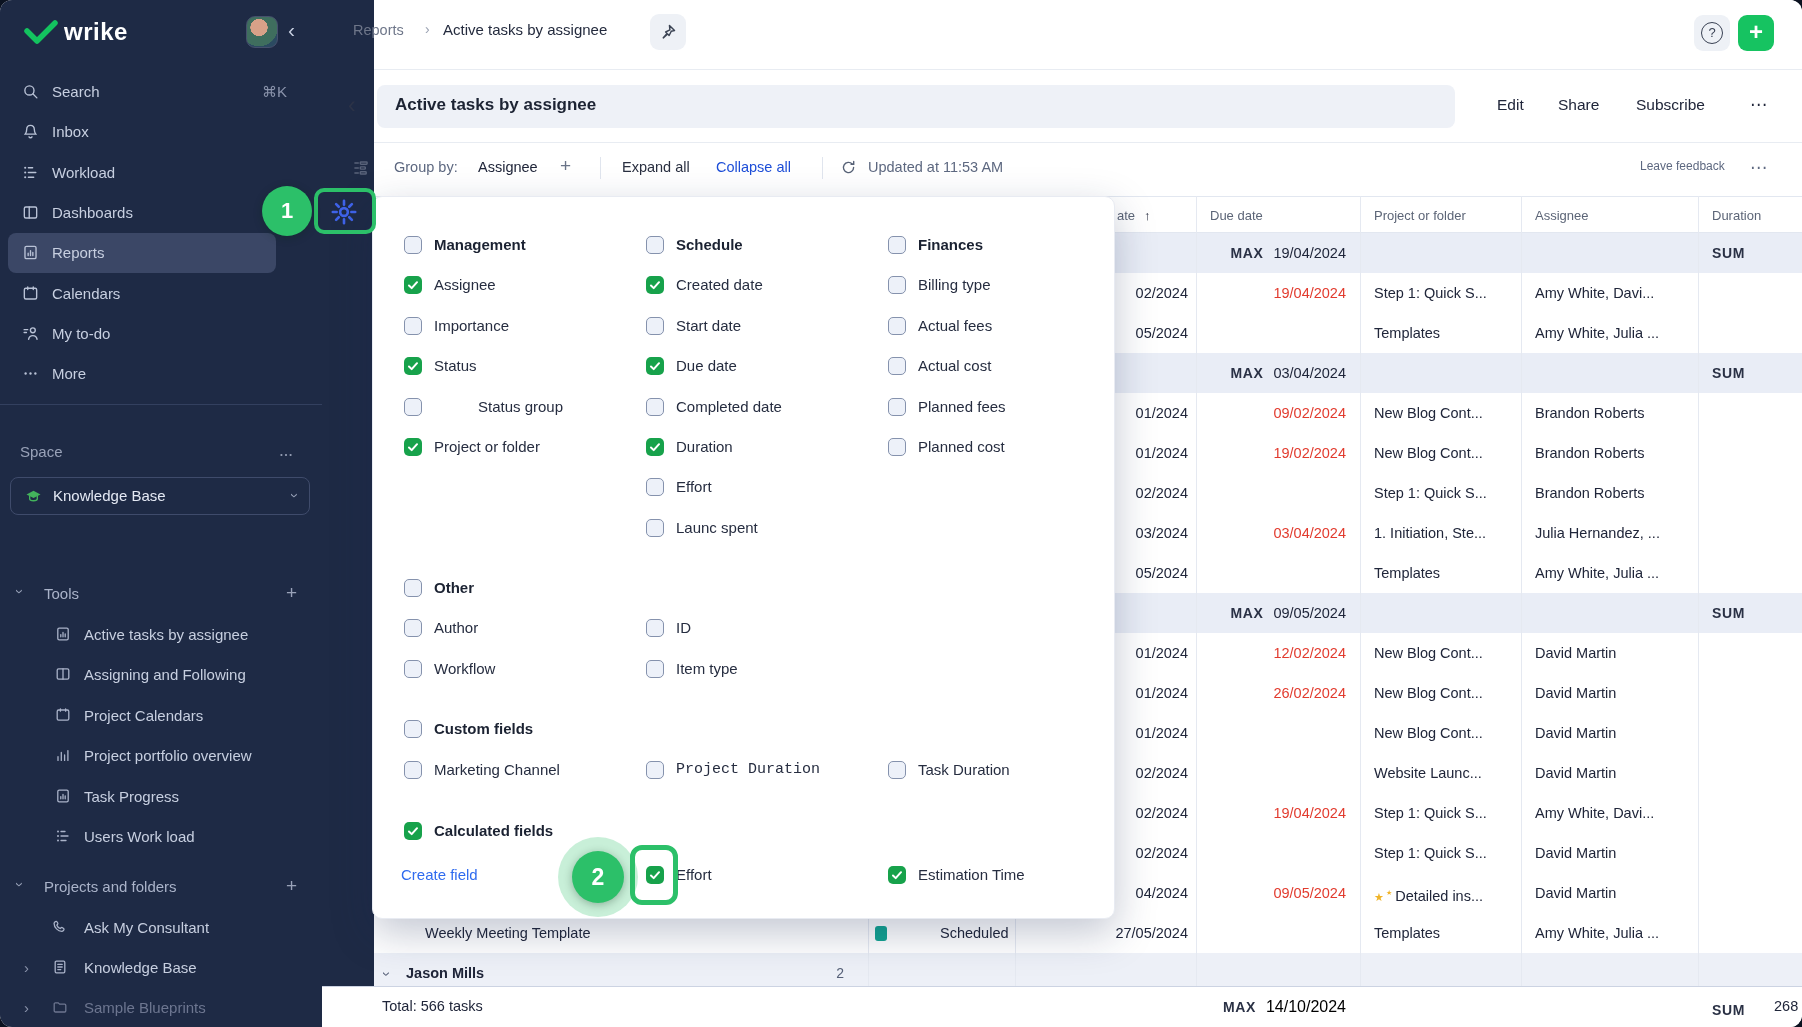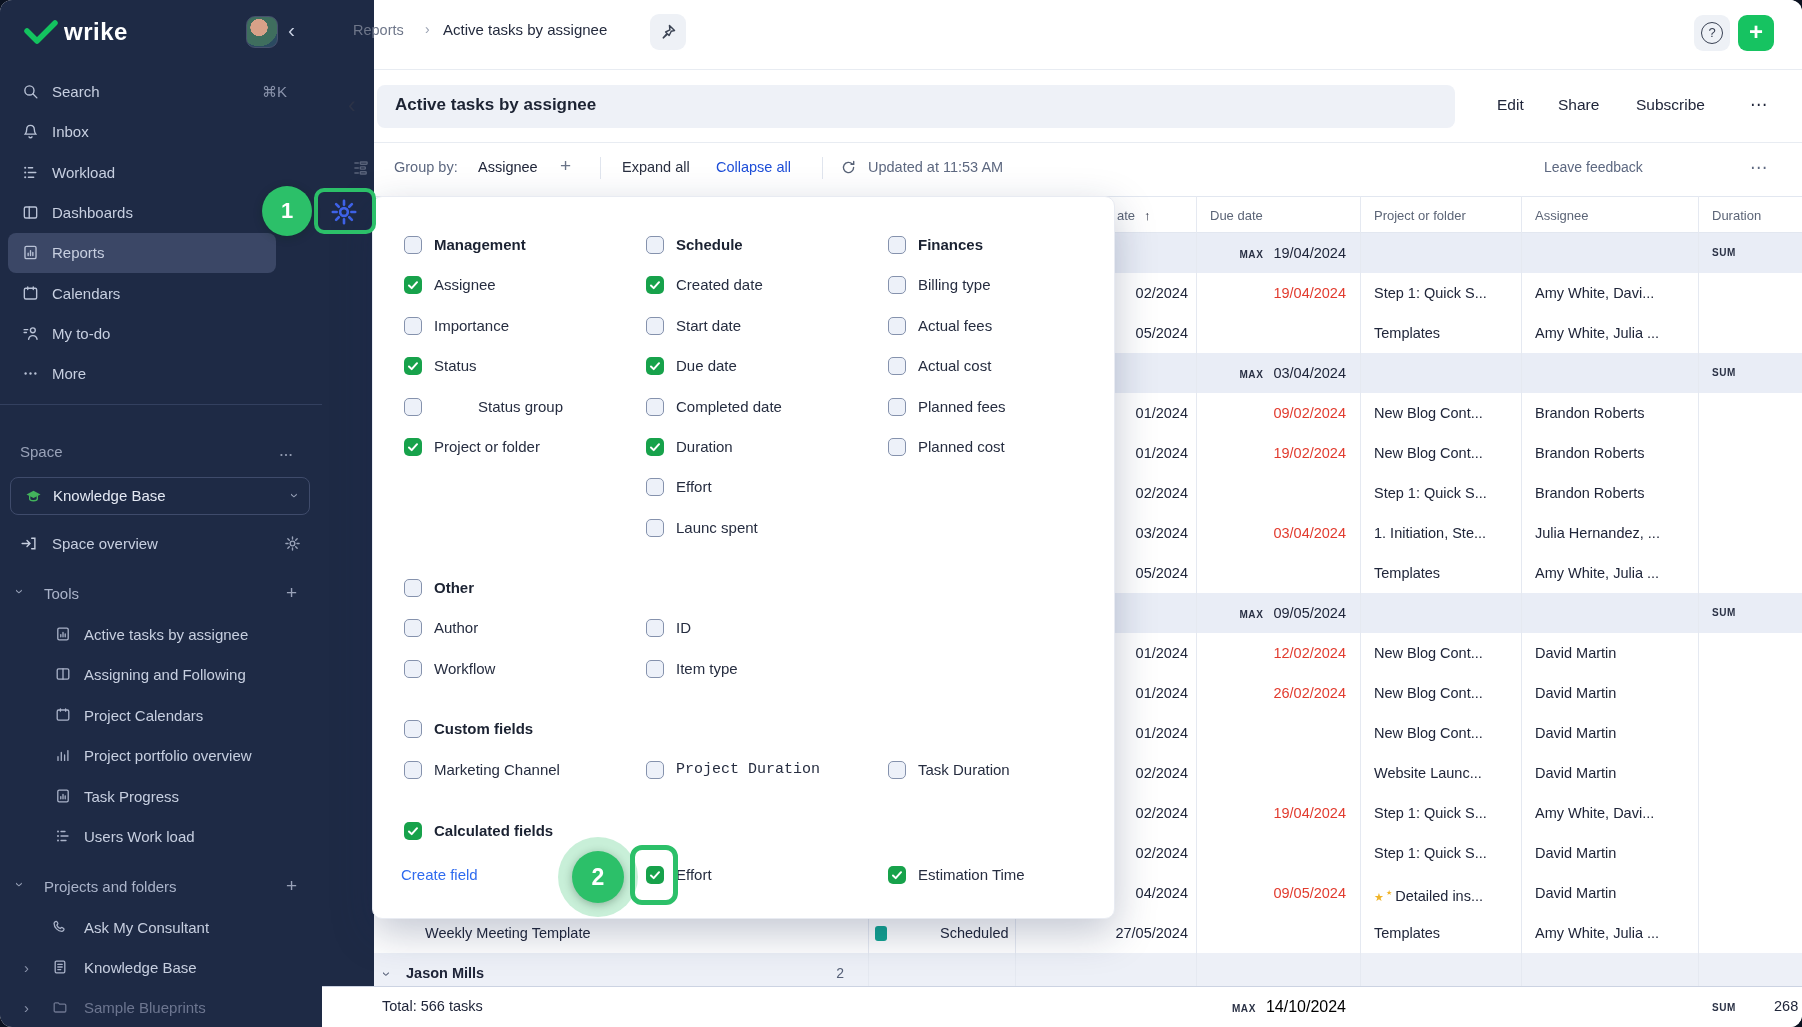--- a/index.html
+++ b/index.html
@@ -19,21 +19,21 @@
   .chevr{display:inline-block;font-size:15px;}
   
   .gbtn{position:absolute;border-radius:9px;}
   .vline{position:absolute;width:1px;background:#e5e9f1;z-index:2;}
   .trow{position:absolute;left:322px;width:1480px;height:40px;border-bottom:1px solid #e9edf3;background:#fff;z-index:1;font-size:14.5px;color:#20263a;}
   .trow.grp{background:#e9edf6;}
   .trow.person{background:#edf0f7;}
   .cell{position:absolute;top:0;height:40px;line-height:40px;white-space:nowrap;overflow:hidden;}
   .rnum{color:#97a0b3;font-size:13px;text-align:center;}
   .red{color:#e23b2e;}
-  .agg{font-size:10px;font-weight:700;letter-spacing:.6px;color:#2a3145;}
+  .agg{font-size:14px;font-weight:700;letter-spacing:.6px;color:#2a3145;}
   .cb{position:absolute;width:18px;height:18px;border-radius:5px;box-sizing:border-box;}
   .cb.off{background:#edf1f9;border:1.6px solid #8592ad;}
   .cb.on{background:#17a24b;}
   .cb svg{width:14px;height:14px;margin:2px;fill:none;stroke:#fff;stroke-width:2.3;stroke-linecap:round;stroke-linejoin:round;}
   .plabel{position:absolute;height:22px;line-height:22px;font-size:15px;color:#262d40;white-space:nowrap;}
   .phead{font-weight:700;color:#1b2232;}
   .hcell{position:absolute;top:0;height:37px;line-height:37px;font-size:13px;color:#5c6577;white-space:nowrap;}
   .ann-circle{position:absolute;border-radius:50%;background:#2cc069;color:#fff;font-weight:700;text-align:center;z-index:8;box-shadow:0 2px 8px rgba(10,40,20,.3);}
   .ann-box{position:absolute;border:4px solid #2cc069;border-radius:10px;z-index:8;}
   .star{color:#f0b429;font-size:11px;margin-right:2px;}
@@ -123,31 +123,20 @@
           <circle cx="8" cy="8" r="1.1" class="f"></circle>
           <circle cx="12.6" cy="8" r="1.1" class="f"></circle>
         </svg></span>
     <div class="abs" style="left:10px;top:477px;width:300px;height:38px;border:1px solid #3f4b6b;border-radius:8px;box-sizing:border-box;">
       <span class="ic" style="left:14px;top:10px;width:17px;height:17px;color:#43b35c;"><svg viewBox="0 0 16 16">
             <path class="f" d="M8 2.6 14.6 6 8 9.4 1.4 6Z"></path>
             <path d="M4.4 7.4v2.8c0 .9 1.6 1.8 3.6 1.8s3.6-.9 3.6-1.8V7.4"></path>
           </svg></span>
       <span class="txt" style="left:42px;top:9px;font-size:15px;color:#e4e9f4;">Knowledge Base</span>
       <span class="chev txt" style="left:282px;top:9px;color:#99a2b8;">›</span>
-    </div>
-    <div class="srow" style="top:524px;">
-      <span class="ic" style="left:20px;top:11px;width:17px;height:17px;"><svg viewBox="0 0 16 16">
-            <path d="M2 8h7.4M6.6 5.2 9.4 8l-2.8 2.8"></path>
-            <path d="M11 3h3v10h-3"></path>
-          </svg></span>
-      <span class="lbl" style="left:52px;">Space overview</span>
-      <span class="ic" style="left:284px;top:11px;width:17px;height:17px;color:#99a2b8;"><svg viewBox="0 0 16 16">
-            <circle cx="8" cy="8" r="2.2"></circle>
-            <path d="M8 1.8v2M8 12.2v2M1.8 8h2M12.2 8h2M3.6 3.6l1.4 1.4M11 11l1.4 1.4M12.4 3.6 11 5M5 11l-1.4 1.4"></path>
-          </svg></span>
     </div>
     <div class="srow" style="top:574px;">
       <span class="chev txt" style="left:18px;top:9px;color:#99a2b8;">›</span>
       <span class="lbl" style="left:44px;color:#aab3c9;">Tools</span>
       <span class="txt" style="left:286px;top:8px;font-size:19px;color:#99a2b8;">+</span>
     </div>
     <div id="s-tools">
         <div class="srow" style="top: 615px;">
           <span class="ic" style="left: 55px; top: 11px; width: 16px; height: 16px; color: rgb(170, 179, 201);"><svg viewBox="0 0 16 16">
               <rect x="2.8" y="2.2" width="10.4" height="11.6" rx="1.4"></rect>
@@ -257,21 +246,21 @@
   <span class="txt" style="left:560px;top:155px;font-size:19px;color:#6a7488;z-index:4;">+</span>
   <div class="abs" style="left:600px;top:157px;width:1px;height:22px;background:#e0e5ee;z-index:4;"></div>
   <span class="txt" style="left:622px;top:159px;font-size:14.5px;color:#2a3041;z-index:4;">Expand all</span>
   <span class="txt" style="left:716px;top:159px;font-size:14.5px;color:#1d4ed8;z-index:4;">Collapse all</span>
   <div class="abs" style="left:822px;top:157px;width:1px;height:22px;background:#e0e5ee;z-index:4;"></div>
   <span class="ic" style="left:840px;top:159px;width:17px;height:17px;color:#566176;z-index:4;"><svg viewBox="0 0 16 16">
         <path d="M12.8 8a4.8 4.8 0 1 1-1.3-3.3"></path>
         <path d="M12.9 2.4v2.5h-2.5"></path>
       </svg></span>
   <span class="txt" style="left:868px;top:159px;font-size:14.5px;color:#5d6880;z-index:4;">Updated at 11:53 AM</span>
-  <span class="txt" style="left:1544px;top:159px;font-size:14px;color:#5d6880;z-index:4;">Leave feedback</span>
+  <span class="txt" style="left:1640px;top:159px;font-size:12px;color:#5d6880;z-index:4;">Leave feedback</span>
   <span class="txt" style="left:1750px;top:157px;font-size:17px;color:#5d6880;z-index:4;">⋯</span>
 
   <div id="table-layer">
       <div class="abs" style="left: 322px; top: 196px; width: 1480px; height: 37px; background: rgb(255, 255, 255); border-top: 1px solid rgb(226, 231, 240); border-bottom: 1px solid rgb(226, 231, 240); box-sizing: border-box; z-index: 1;">
         <div class="hcell" style="left: 795px;">ate</div>
         <div class="hcell" style="left: 822px; color: rgb(32, 38, 58); font-size: 13px;">↑</div>
         <div class="hcell" style="left: 888px;">Due date</div>
         <div class="hcell" style="left: 1052px;">Project or folder</div>
         <div class="hcell" style="left: 1213px;">Assignee</div>
         <div class="hcell" style="left: 1390px;">Duration</div>

